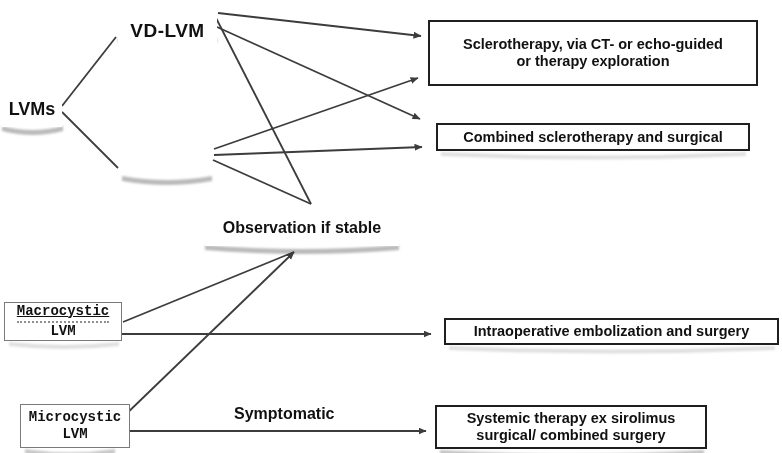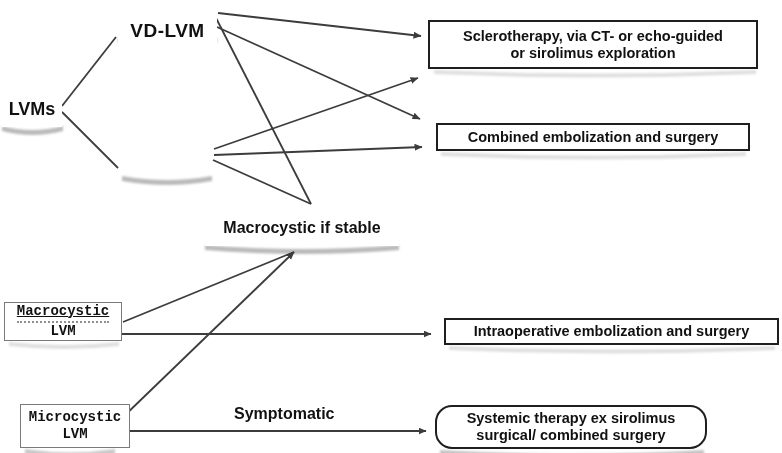--- a/index.html
+++ b/index.html
@@ -90,46 +90,46 @@
   <div class="node plain sz-lvms" style="left:2px;top:92px;width:60px;height:35px;">
     <span>LVMs</span>
   </div>
 
   <div class="node plain sz-branch" style="left:118px;top:12px;width:99px;height:37px;">
     <span>VD-LVM</span>
   </div>
 
 
   <div class="node plain sz-obs" style="left:205px;top:211px;width:194px;height:35px;">
-    <span>Macrocystic if stable</span>
+    <span>Observation if stable</span>
   </div>
 
   <div class="node bordered-gray sz-cyst" style="left:4px;top:302px;width:118px;height:39px;">
     <span class="uword">Macrocystic</span>
     <span>LVM</span>
   </div>
 
   <div class="node bordered-gray sz-cyst" style="left:20px;top:404px;width:110px;height:44px;">
     <span>Microcystic</span>
     <span>LVM</span>
   </div>
 
-  <div class="node bordered-dark sz-rbox" style="left:428px;top:20px;width:330px;height:49px;">
+  <div class="node bordered-dark sz-rbox" style="left:428px;top:20px;width:330px;height:66px;">
     <span>Sclerotherapy, via CT- or echo-guided</span>
-    <span>or sirolimus exploration</span>
+    <span>or therapy exploration</span>
   </div>
 
   <div class="node bordered-dark sz-rbox" style="left:436px;top:123px;width:314px;height:28px;">
-    <span>Combined embolization and surgery</span>
+    <span>Combined sclerotherapy and surgical</span>
   </div>
 
   <div class="node bordered-dark sz-rbox" style="left:444px;top:318px;width:335px;height:27px;text-align:center;">
     <span>Intraoperative embolization and surgery</span>
   </div>
 
-  <div class="node bordered-dark sz-rbox" style="left:435px;top:405px;width:272px;height:44px;border-radius:17px;">
+  <div class="node bordered-dark sz-rbox" style="left:435px;top:405px;width:272px;height:44px;">
     <span>Systemic therapy ex sirolimus</span>
     <span>surgical/ combined surgery</span>
   </div>
 
   <div class="edge-label" style="left:234px;top:405px;width:140px;">Symptomatic</div>
 
 </div>
 
 </body></html>

